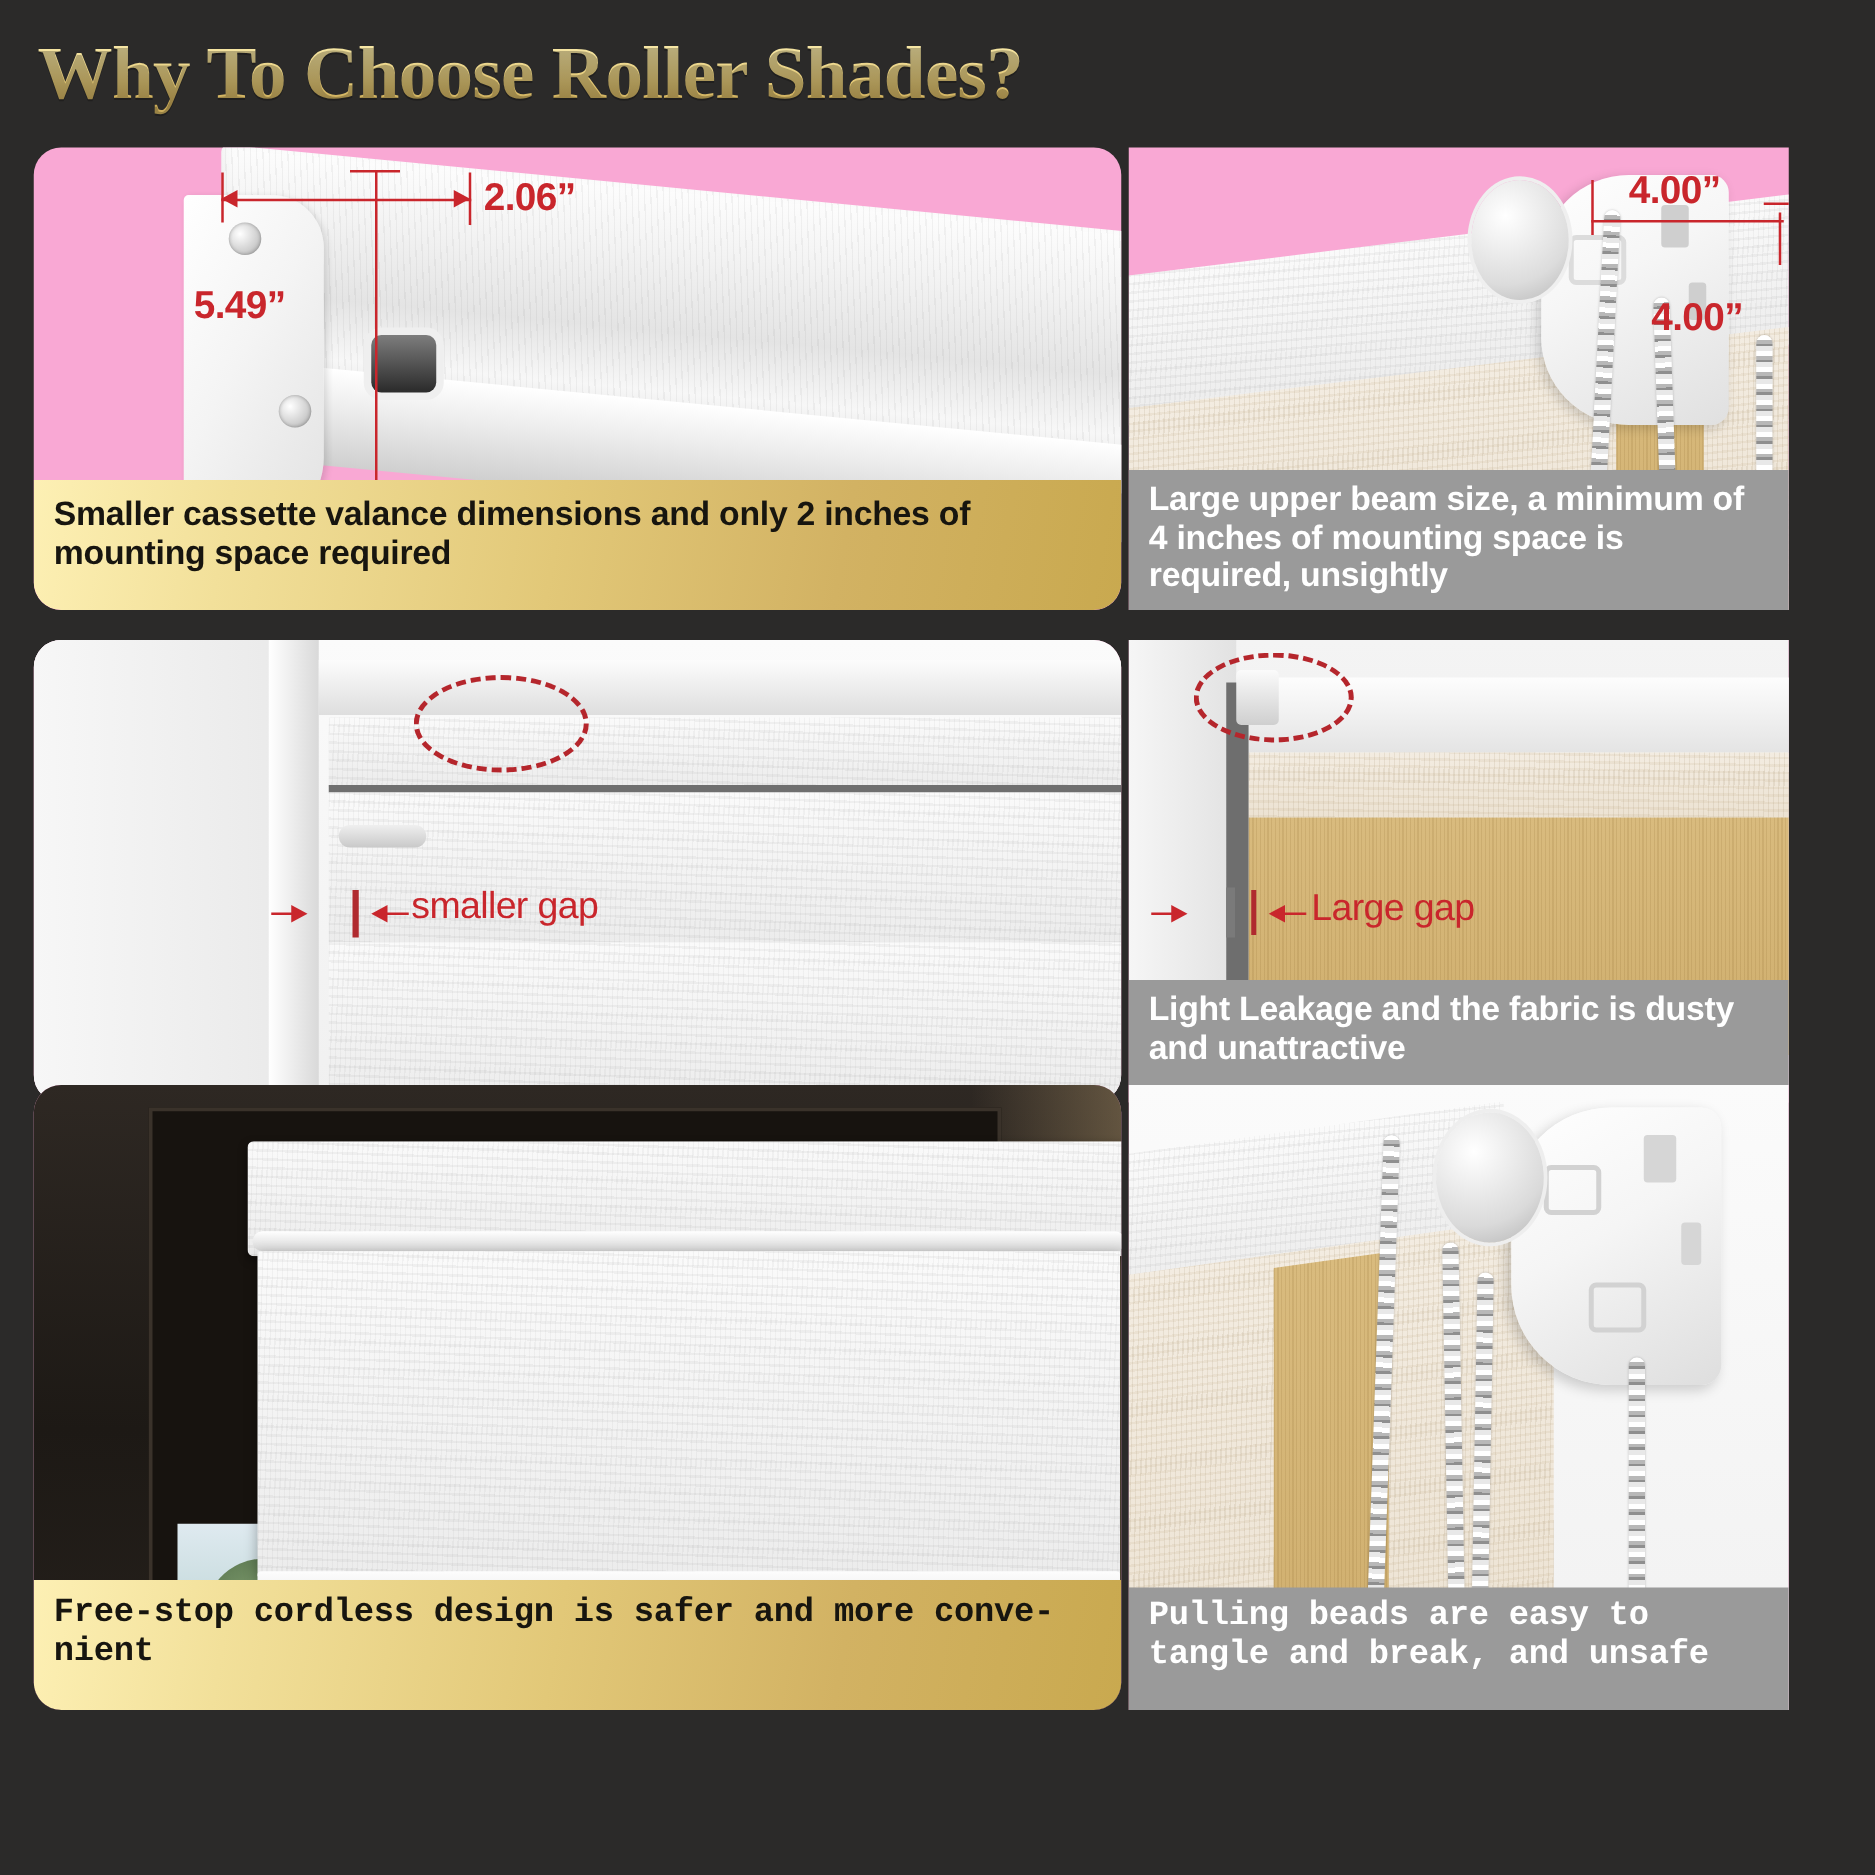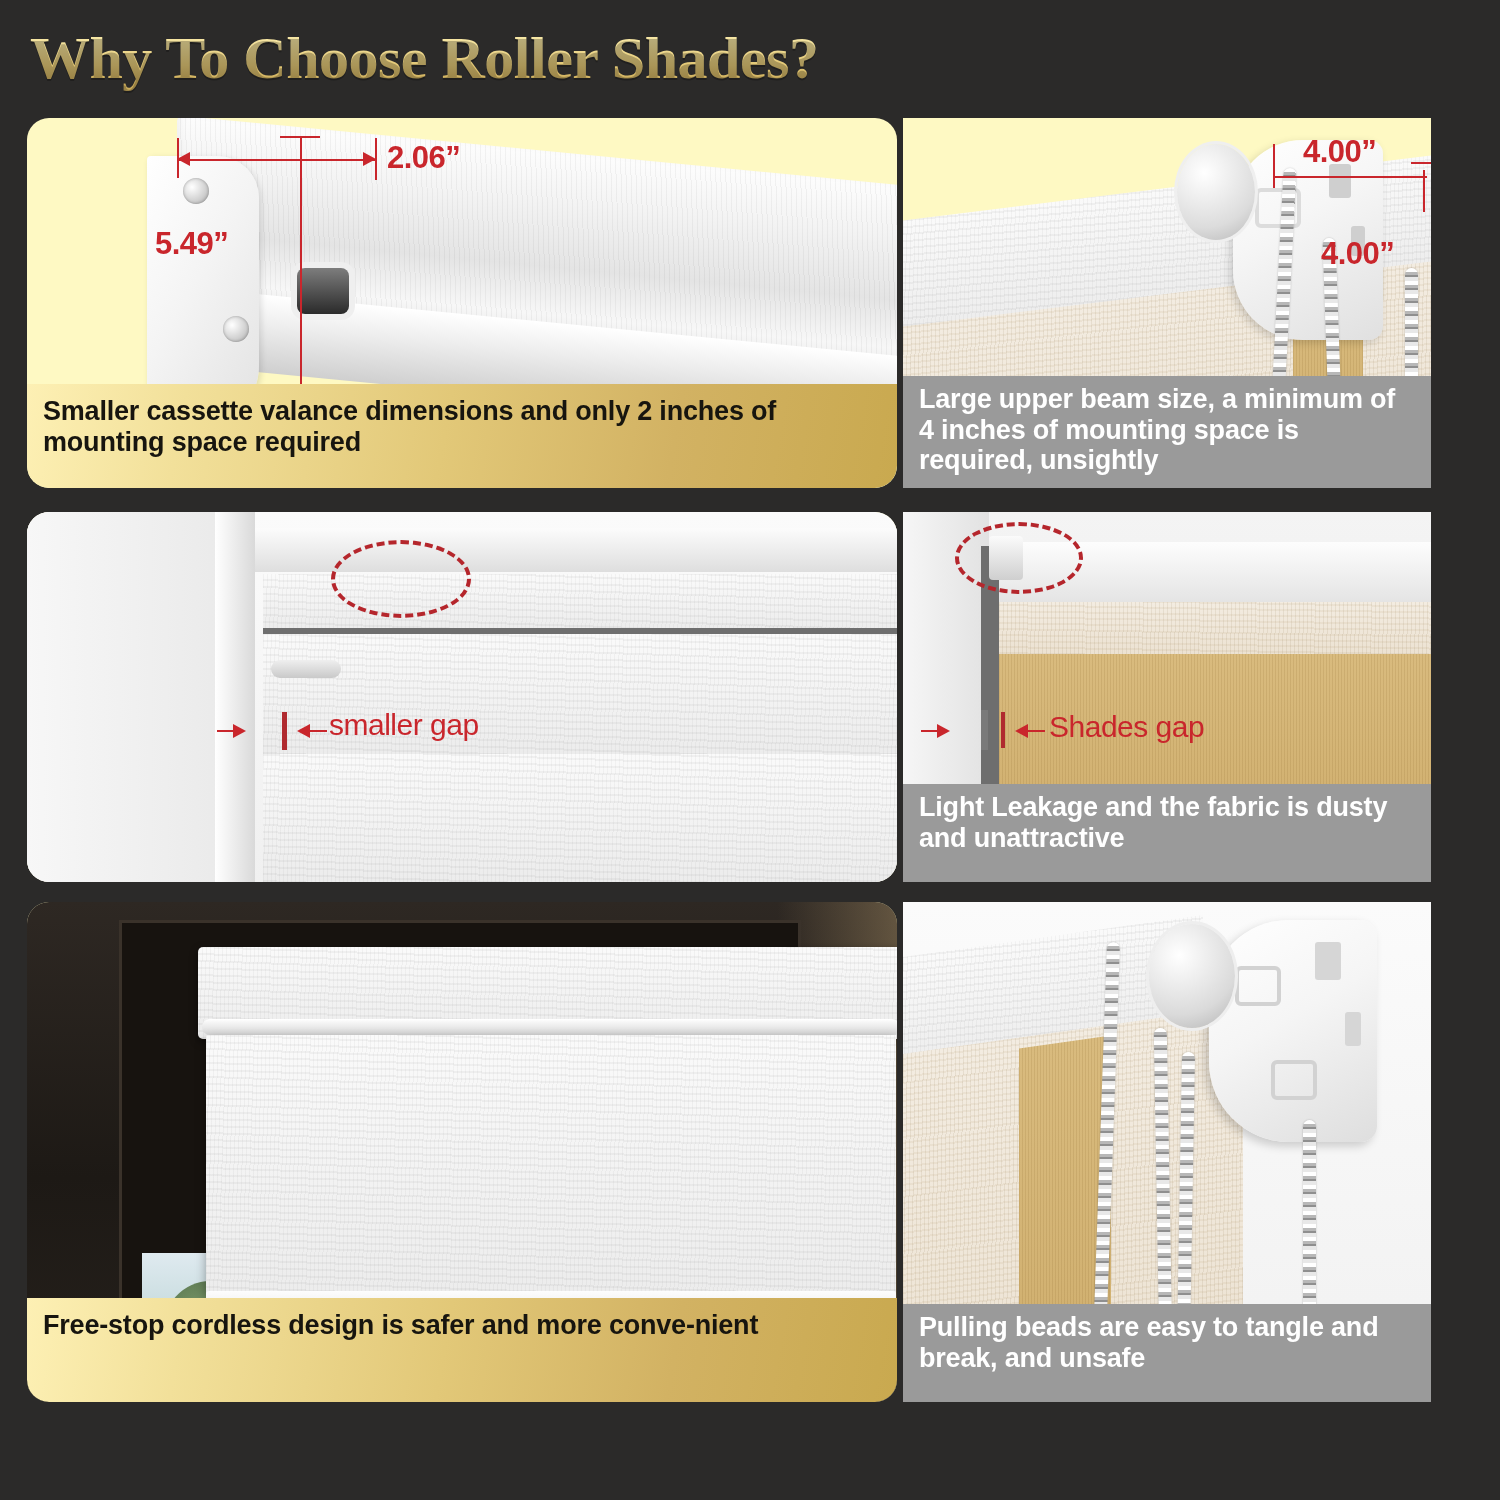--- a/index.html
+++ b/index.html
@@ -23,28 +23,28 @@
     background-clip:text;
     color:transparent;
     -webkit-text-fill-color:transparent;
     white-space:nowrap;
     text-shadow:0 2px 0 rgba(0,0,0,0.25);
   }
 
   
   .grid { position:absolute; left:0; top:0; width:1500px; height:1500px; }
 
-  .panel { position:absolute; overflow:hidden; background:#fef9c3; }
+  .panel { position:absolute; overflow:hidden; background:#f9a8d4; }
   .panel.left  { border-radius:22px; }
   .panel.right { border-radius:0; }
 
   
   .r1 { top:118px;  height:370px; }
   .r2 { top:512px;  height:370px; }
-  .r3 { top:902px;  height:496px; }
+  .r3 { top:868px;  height:496px;font-family:Liberation Mono, monospace; }
   .cL { left:27px;  width:870px; }
   .cR { left:903px; width:528px; }
   .r3.cL { height:500px; }
   .r3.cR { height:500px; }
 
   
   .cap {
     position:absolute; left:0; bottom:0; width:100%;
     padding:12px 16px 10px 16px;
     font-size:27px; font-weight:bold; line-height:1.13;
@@ -313,21 +313,21 @@
       <div style="position:absolute; left:86px; top:24px; width:34px; height:44px; background:linear-gradient(180deg,#fbfbfb,#cfcfcf); border-radius:4px;"></div>
 
       <div class="dash-ellipse" style="left:52px; top:10px; width:128px; height:72px;"></div>
 
       <div class="dim dimv" style="left:78px; top:198px; height:40px; width:7px; background:#7a7a7a;"></div>
       <div class="dim dimv" style="left:98px; top:200px; height:36px; width:4px; background:#b02a2f;"></div>
       <div class="arrowR" style="left:34px; top:212px;"></div>
       <div class="dim dimh" style="left:18px; top:218px; width:20px;"></div>
       <div class="arrowL" style="left:112px; top:212px;"></div>
       <div class="dim dimh" style="left:124px; top:218px; width:18px;"></div>
-      <div class="dimlabel" style="left:146px; top:198px; font-weight:normal; font-size:30px;">Shades gap</div>
+      <div class="dimlabel" style="left:146px; top:198px; font-weight:normal; font-size:30px;">Large gap</div>
     </div>
     <div class="cap gray">Light Leakage and the fabric is dusty and unattractive</div>
   </div>
 
   <div class="panel left r3 cL">
     <div class="img room">
       <div class="wall-lite"></div>
       <div class="win-frame">
         <div class="win-glass">
           <div class="tree" style="left:20px; top:28px; width:96px; height:104px;"></div>

